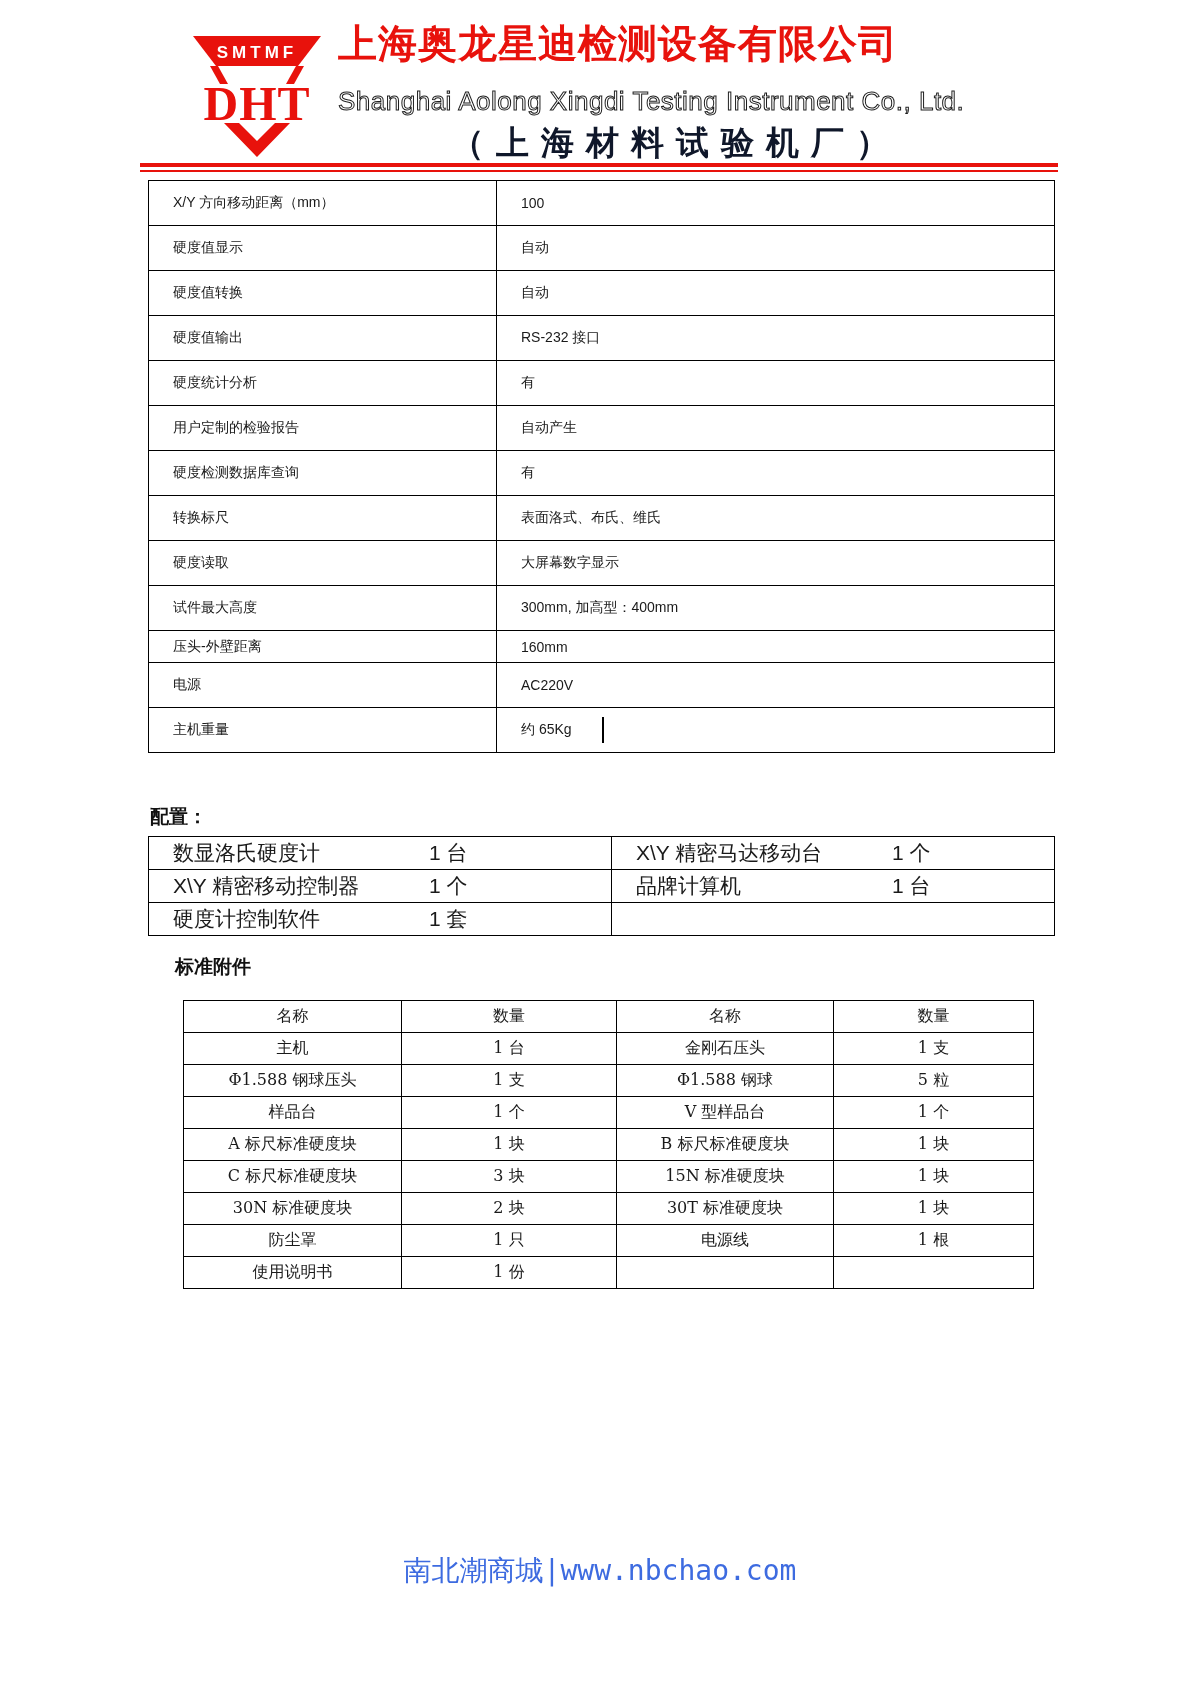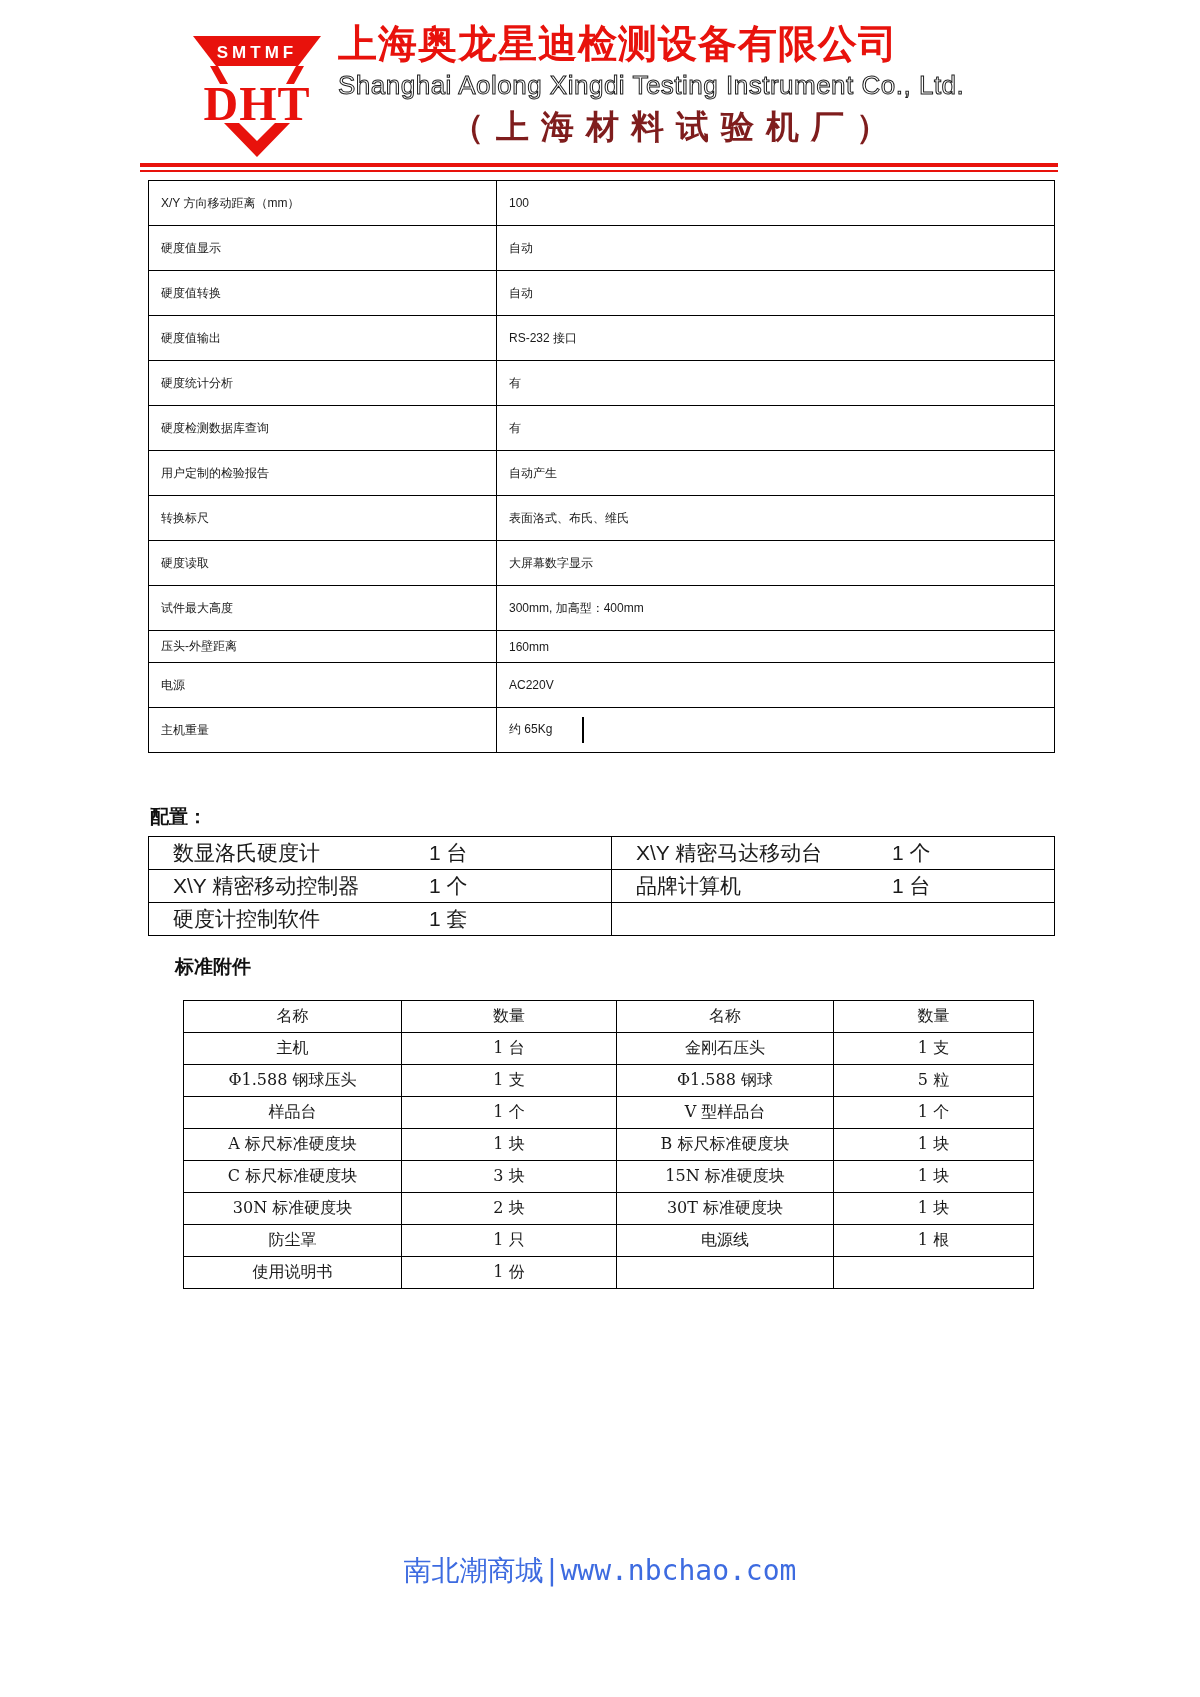--- a/index.html
+++ b/index.html
@@ -3,34 +3,34 @@
 <meta charset="utf-8">
 <style>
   html,body{margin:0;padding:0;background:#ffffff;}
   .page{position:relative;width:1200px;height:1697px;background:#ffffff;overflow:hidden;
         font-family:"Liberation Sans",sans-serif;color:#1a1a1a;}
 
   
   .logo{position:absolute;left:168px;top:22px;width:160px;height:136px;}
   .titles{position:absolute;left:338px;top:24px;width:676px;text-align:left;}
   .cn-title{font-size:39px;font-weight:700;color:#e8120c;letter-spacing:1px;line-height:1.05;white-space:nowrap;}
-  .en-title{margin-top:5px;font-size:26px;font-weight:400;color:#222;letter-spacing:0.5px;white-space:nowrap;}
+  .en-title{margin-top:21px;font-size:26px;font-weight:400;color:#222;letter-spacing:0.5px;white-space:nowrap;}
   @supports (-webkit-text-stroke: 1px #000){
     .en-title{color:#ffffff;-webkit-text-stroke:1px #1c1c1c;}
   }
-  .sub-title{margin-top:4px;font-size:33px;font-weight:700;color:#7f1d1d;letter-spacing:12px;text-align:center;white-space:nowrap;}
+  .sub-title{margin-top:4px;font-size:33px;font-weight:700;color:#0f172a;letter-spacing:12px;text-align:center;white-space:nowrap;}
 
   .red-rule{position:absolute;left:140px;top:163px;width:918px;height:3px;
             border-top:4px solid #e8120c;border-bottom:2px solid #e8120c;}
 
   
   table{border-collapse:collapse;table-layout:fixed;}
   td,th{border:1px solid #000;overflow:hidden;}
   .spec-table{position:absolute;left:148px;top:180px;width:906px;}
-  .spec-table td{height:44px;vertical-align:middle;font-size:12px;padding:0 0 0 12px;}
+  .spec-table td{height:44px;vertical-align:middle;font-size:14px;padding:0 0 0 24px;}
   .spec-table tr.short td{height:31px;}
   .spec-table tr.mid td{height:38px;}
   .caret{display:inline-block;width:2px;height:26px;background:#000;margin-left:30px;vertical-align:middle;}
 
   
   .section-label{position:absolute;left:150px;top:804px;font-size:19px;font-weight:700;color:#111;}
   .config-table{position:absolute;left:148px;top:836px;width:906px;}
   .config-table td{height:32px;vertical-align:middle;font-size:21px;padding:0 0 0 24px;}
   .cfg-name{display:inline-block;min-width:256px;}
 
@@ -91,26 +91,26 @@
         </tr>
       <tr>
           <td>硬度值输出</td>
           <td>RS-232 接口</td>
         </tr>
       <tr>
           <td>硬度统计分析</td>
           <td>有</td>
         </tr>
       <tr>
+          <td>用户定制的检验报告</td>
+          <td>自动产生</td>
+        </tr>
+      <tr>
           <td>硬度检测数据库查询</td>
           <td>有</td>
-        </tr>
-      <tr>
-          <td>用户定制的检验报告</td>
-          <td>自动产生</td>
         </tr>
       <tr>
           <td>转换标尺</td>
           <td>表面洛式、布氏、维氏</td>
         </tr>
       <tr>
           <td>硬度读取</td>
           <td>大屏幕数字显示</td>
         </tr>
       <tr>

